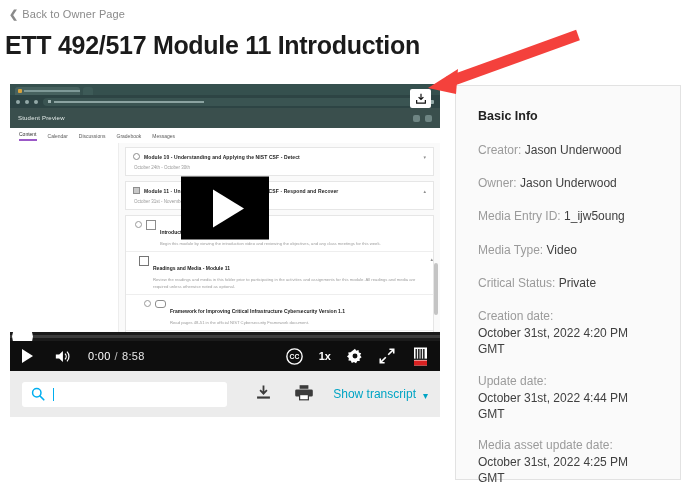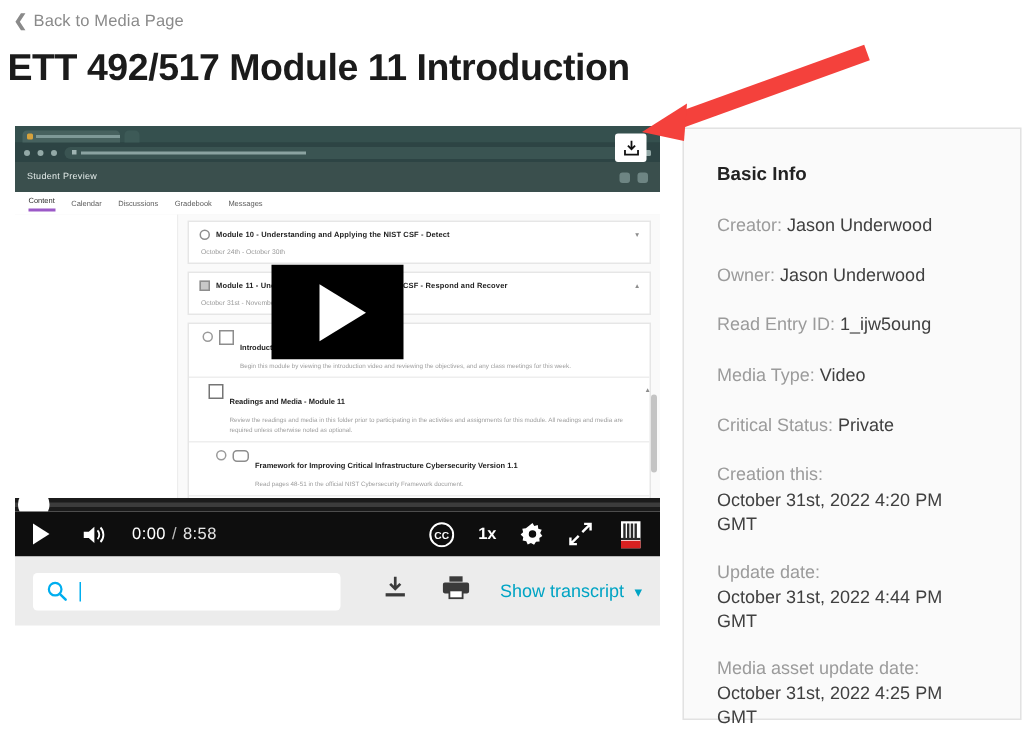--- a/index.html
+++ b/index.html
@@ -335,21 +335,21 @@
     width: 185px; height: 95px;
     pointer-events: none;
     z-index: 20;
   }
 </style>
 </head>
 <body>
 
 <div class="back-link">
   <span class="chev">❮</span>
-  <span>Back to Media Page</span>
+  <span>Back to Owner Page</span>
 </div>
 
 <div class="page-title">ETT 492/517 Module 11 Introduction</div>
 
 <div class="player-wrap">
 
   <div class="video-area">
 
     <div class="cast">
 
@@ -556,33 +556,33 @@
 
   <div class="info-line">
     <span>Creator:</span>
     <span class="val">Jason Underwood</span>
   </div>
   <div class="info-line">
     <span>Owner:</span>
     <span class="val">Jason Underwood</span>
   </div>
   <div class="info-line">
-    <span>Read Entry ID:</span>
+    <span>Media Entry ID:</span>
     <span class="val">1_ijw5oung</span>
   </div>
   <div class="info-line">
     <span>Media Type:</span>
     <span class="val">Video</span>
   </div>
   <div class="info-line">
     <span>Critical Status:</span>
     <span class="val">Private</span>
   </div>
   <div class="info-line stacked">
-    <span>Creation this:</span>
+    <span>Creation date:</span>
     <span class="val">October 31st, 2022 4:20 PM GMT</span>
   </div>
   <div class="info-line stacked">
     <span>Update date:</span>
     <span class="val">October 31st, 2022 4:44 PM GMT</span>
   </div>
   <div class="info-line stacked">
     <span>Media asset update date:</span>
     <span class="val">October 31st, 2022 4:25 PM GMT</span>
   </div>

